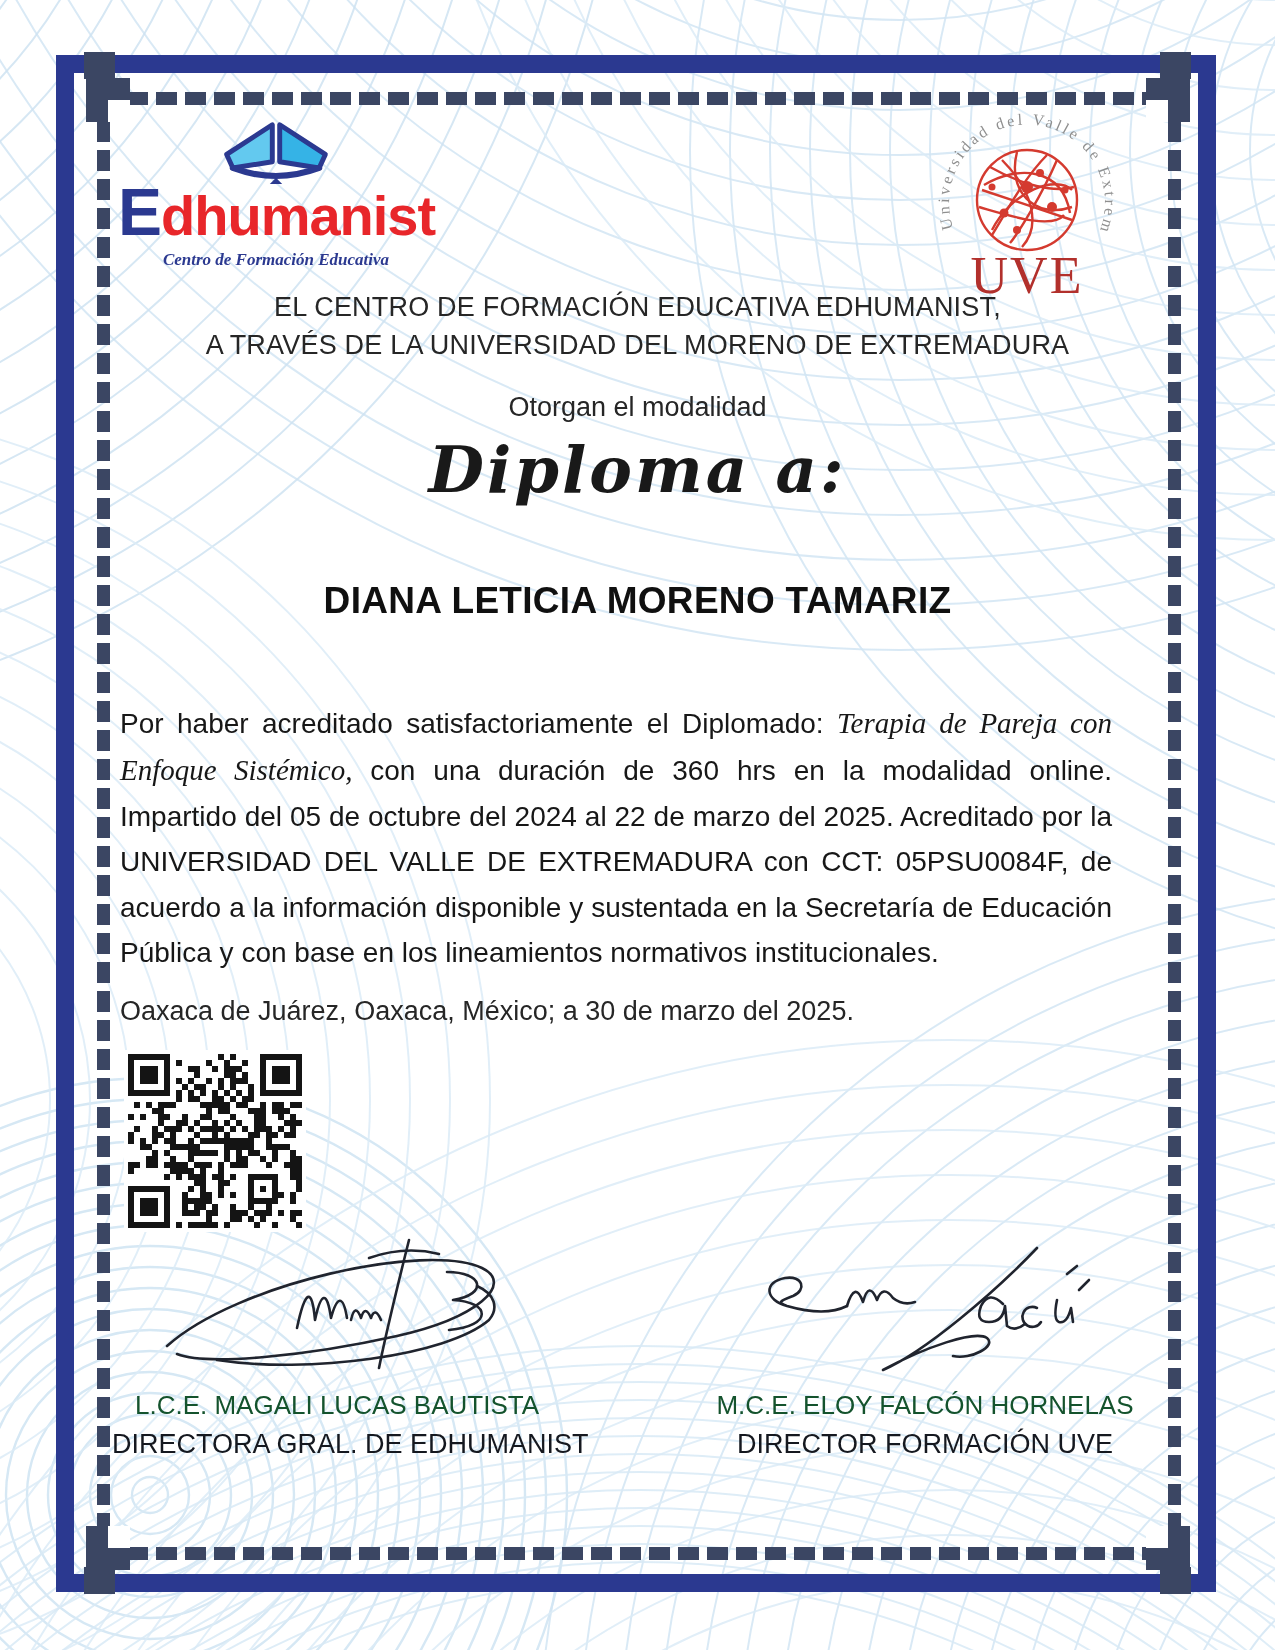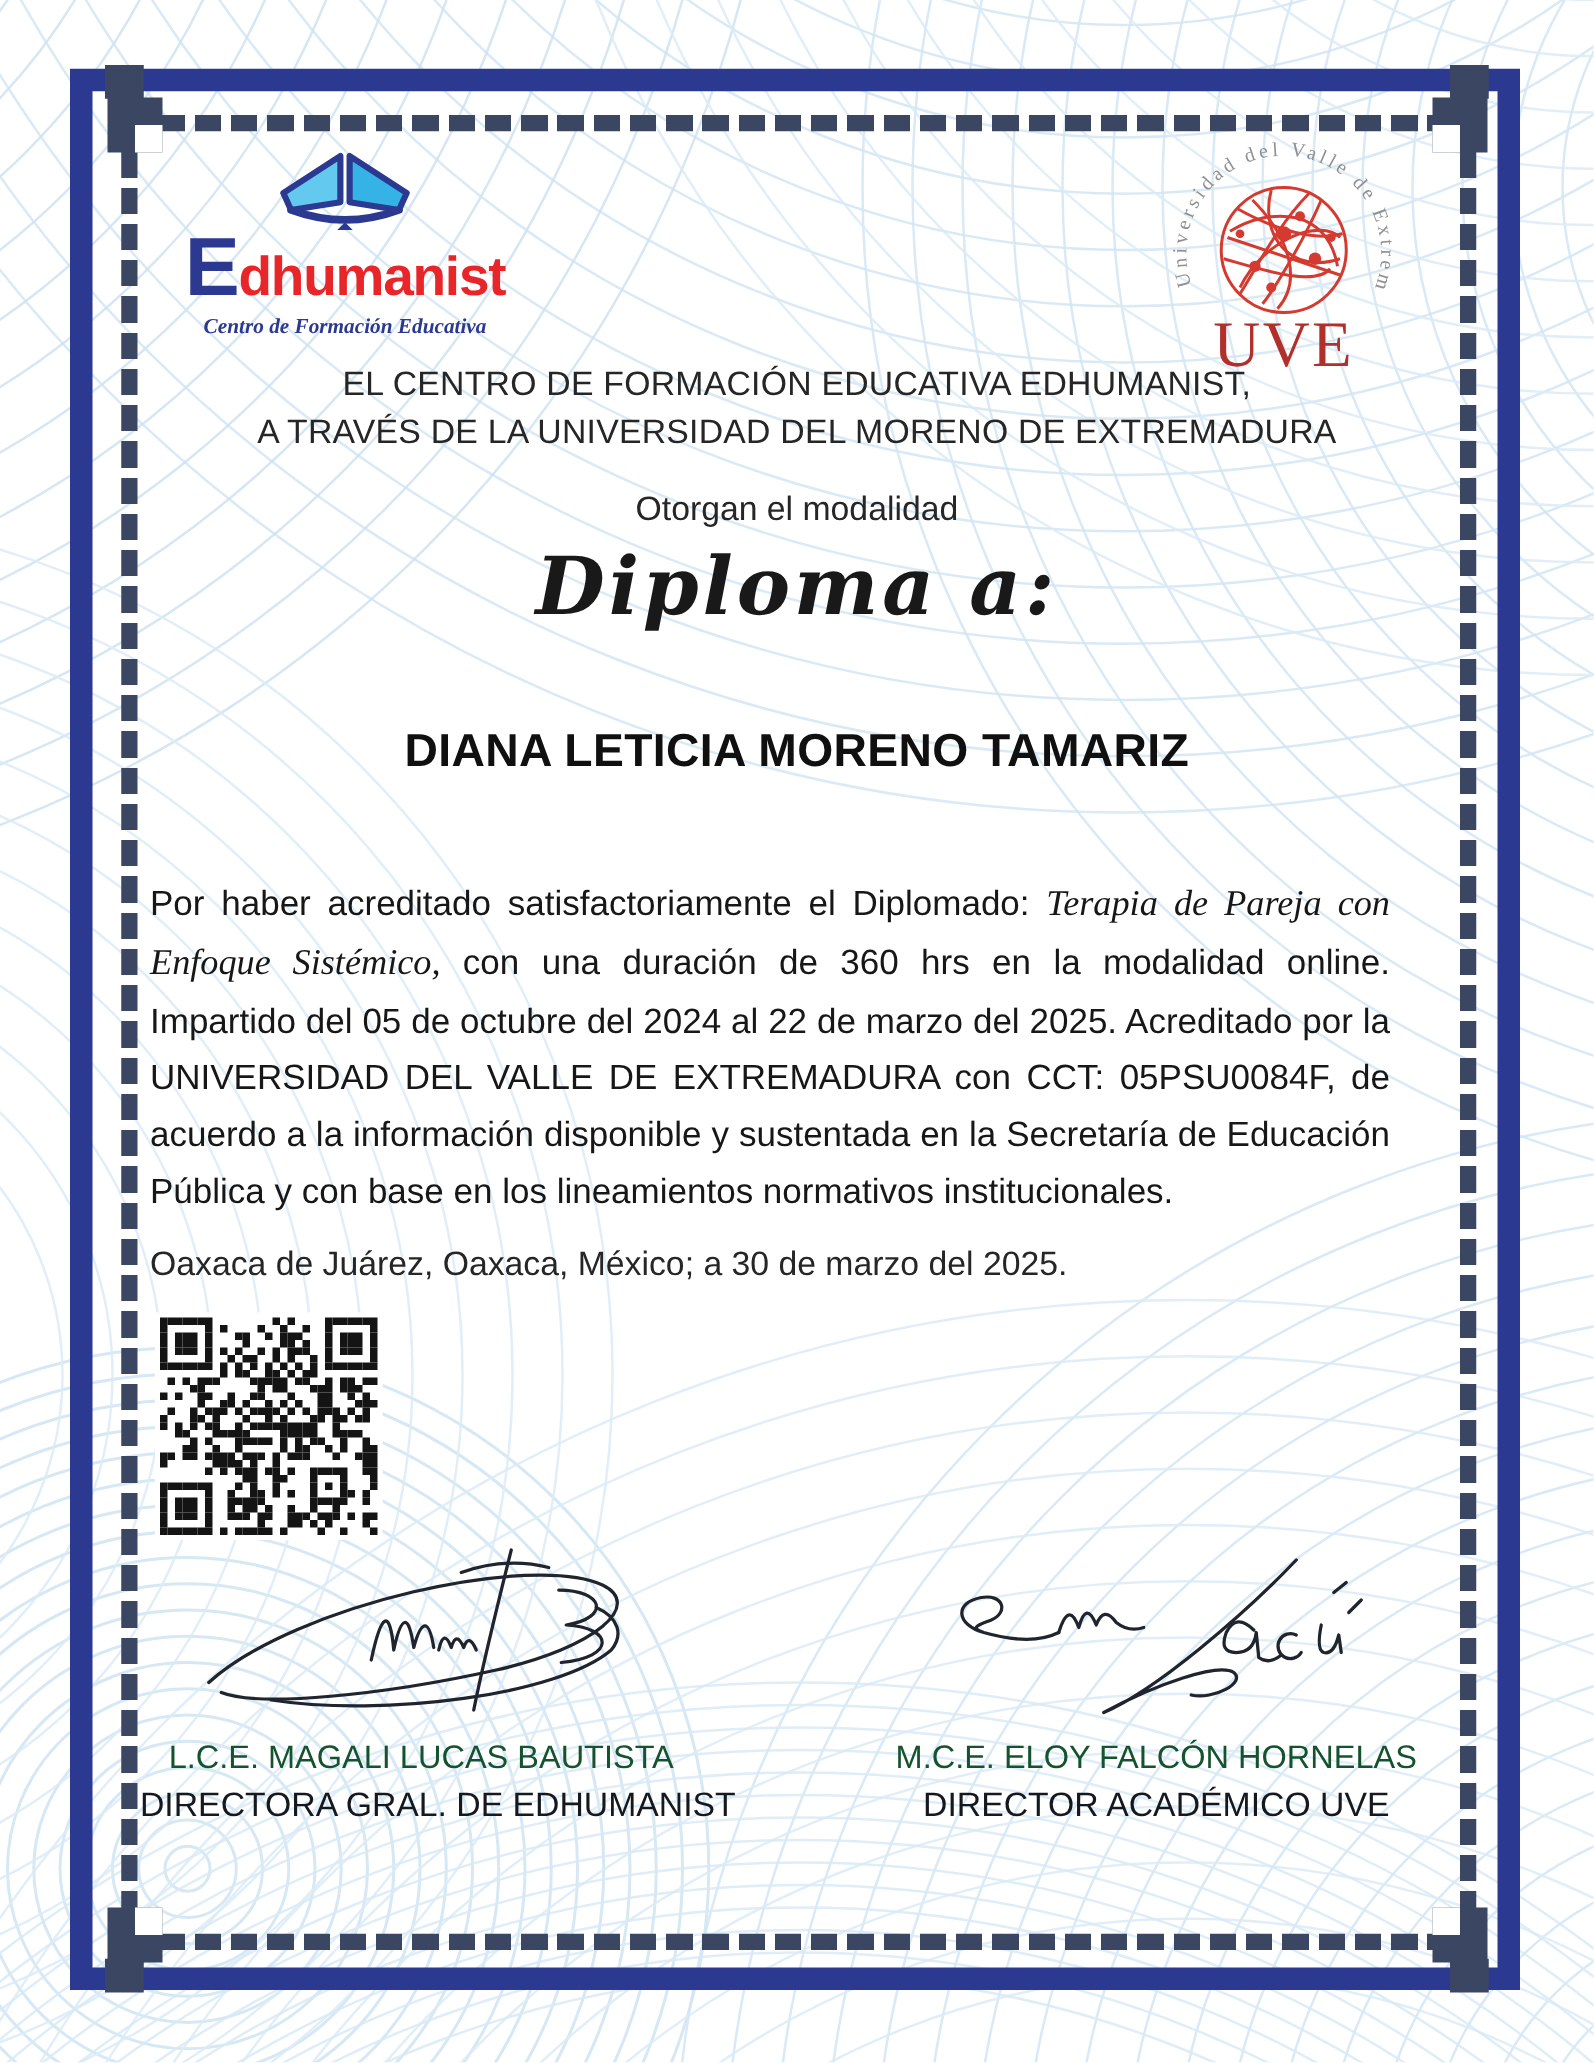--- a/index.html
+++ b/index.html
@@ -26,21 +26,21 @@
   .lblock::after{content:"";position:absolute;width:22px;height:22px;background:#ffffff;}
   .lblock.tl{left:86px;top:78px;} .lblock.tl::after{right:0;bottom:0;}
   .lblock.tr{left:1146px;top:78px;} .lblock.tr::after{left:0;bottom:0;}
   .lblock.bl{left:86px;top:1526px;} .lblock.bl::after{right:0;top:0;}
   .lblock.br{left:1146px;top:1526px;} .lblock.br::after{left:0;top:0;}
   
   .content{position:absolute;inset:0;z-index:5;}
   .logo-edh{position:absolute;left:118px;top:110px;width:316px;text-align:center;line-height:1;}
   .logo-edh .brand{margin-top:-8px;font-weight:bold;letter-spacing:-1px;white-space:nowrap;}
   .logo-edh .brand .e{font-size:66px;color:#2b3990;}
-  .logo-edh .brand .rest{font-size:44px;color:#e8262a;}
+  .logo-edh .brand .rest{font-size:56px;color:#e8262a;}
   .logo-edh .tagline{margin-top:6px;font-family:"Liberation Serif",serif;font-style:italic;
     font-weight:bold;font-size:17px;color:#2b3990;}
   .logo-uve{position:absolute;left:922px;top:95px;width:210px;height:205px;}
   .org-lines{position:absolute;left:0;right:0;top:288px;text-align:center;
     font-size:27px;line-height:1.42;color:#262626;letter-spacing:.2px;}
   .otorgan{position:absolute;left:0;right:0;top:392px;text-align:center;font-size:27px;color:#262626;}
   .diploma-title{position:absolute;left:0;right:0;top:432px;text-align:center;
     font-family:"DejaVu Serif",serif;font-style:italic;font-weight:bold;
     font-size:64px;letter-spacing:3px;color:#191919;}
   .recipient{position:absolute;left:0;right:0;top:580px;text-align:center;
@@ -713,17 +713,17 @@
         <path class="ink" d="M52,78 C30,72 28,54 50,50 C68,47 72,62 58,68 C48,72 40,74 52,78 C80,86 100,84 112,78"></path>
         <path class="ink" d="M112,78 q8,-26 16,-4 q6,-22 14,-2 q6,-16 16,-2 q10,8 22,4"></path>
         <path class="ink" d="M302,20 C260,64 190,124 148,142 C190,119 240,102 252,110 C262,118 236,132 218,128"></path>
         <path class="ink" d="M268,76 q-14,-14 -22,2 q-6,16 8,16 q14,0 16,-16 l2,20 q8,6 18,-2"></path>
         <path class="ink" d="M302,80 a10,10 0 1 0 4,14"></path>
         <path class="ink" d="M322,72 q-4,20 2,22 q8,2 12,-14 l2,14"></path>
         <path class="ink" d="M344,62 l10,-10"></path>
         <path class="ink" d="M332,46 l10,-8"></path>
       </svg>
       <div class="sig-name">M.C.E. ELOY FALCÓN HORNELAS</div>
-      <div class="sig-title">DIRECTOR ACADÉMICO UVE</div>
+      <div class="sig-title">DIRECTOR FORMACIÓN UVE</div>
     </div>
 
   </div>
 </div>
 
 </body></html>

